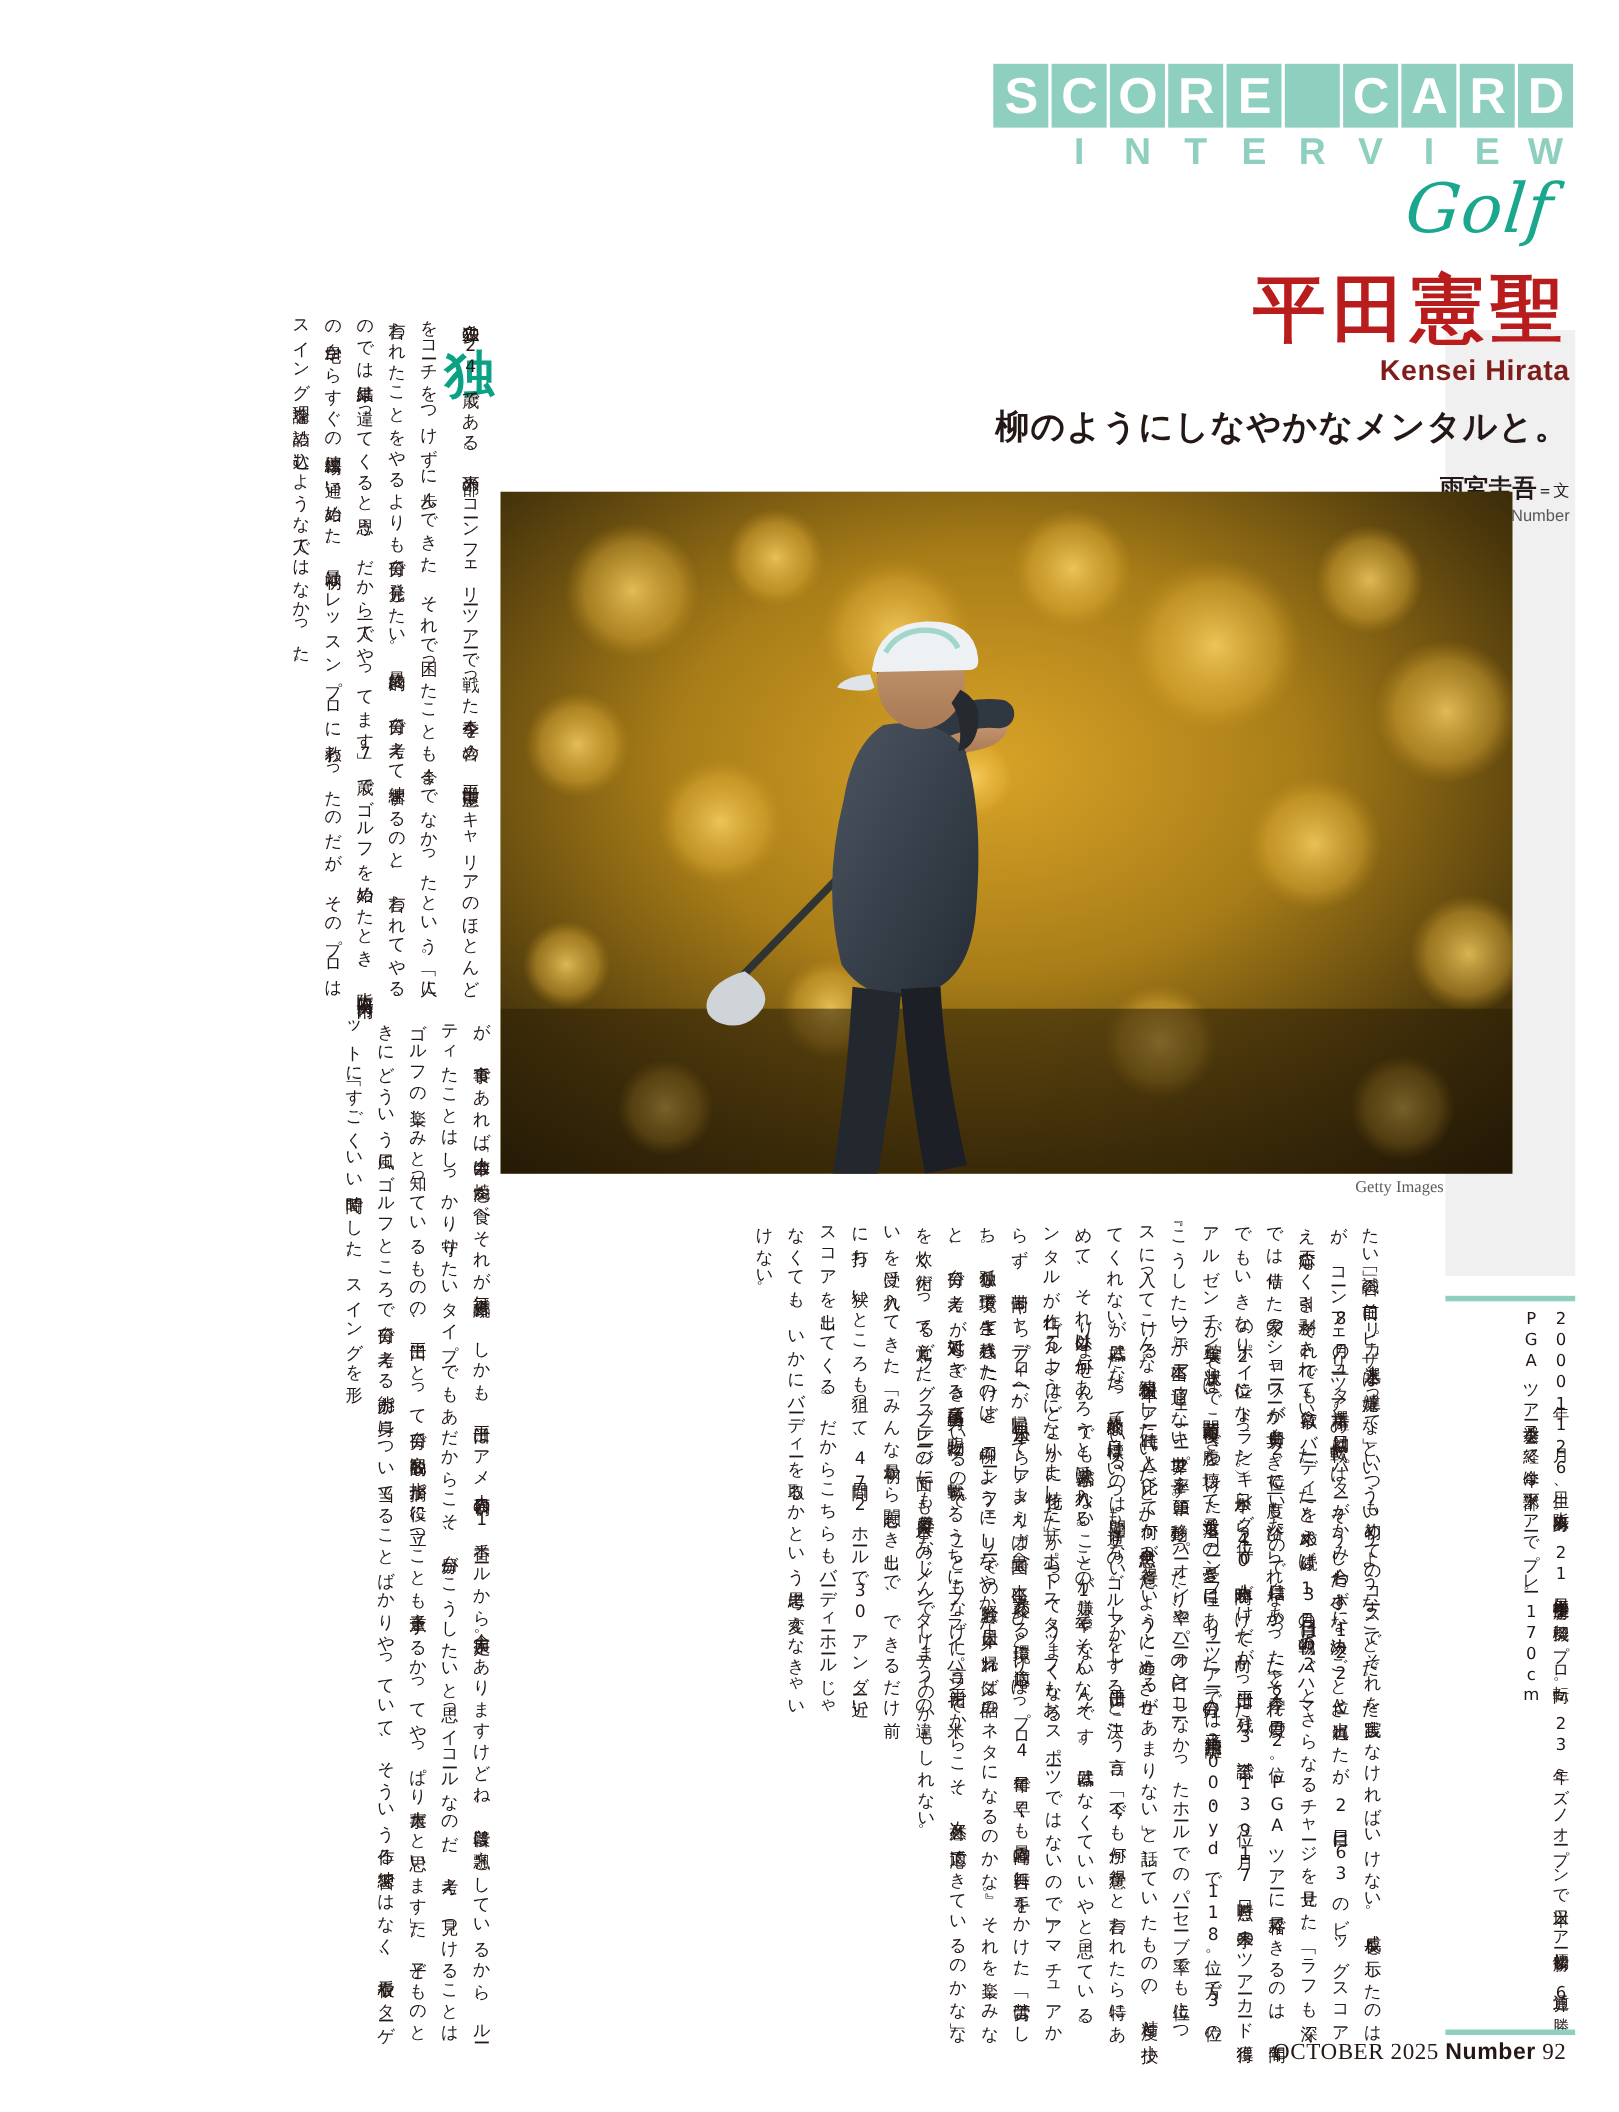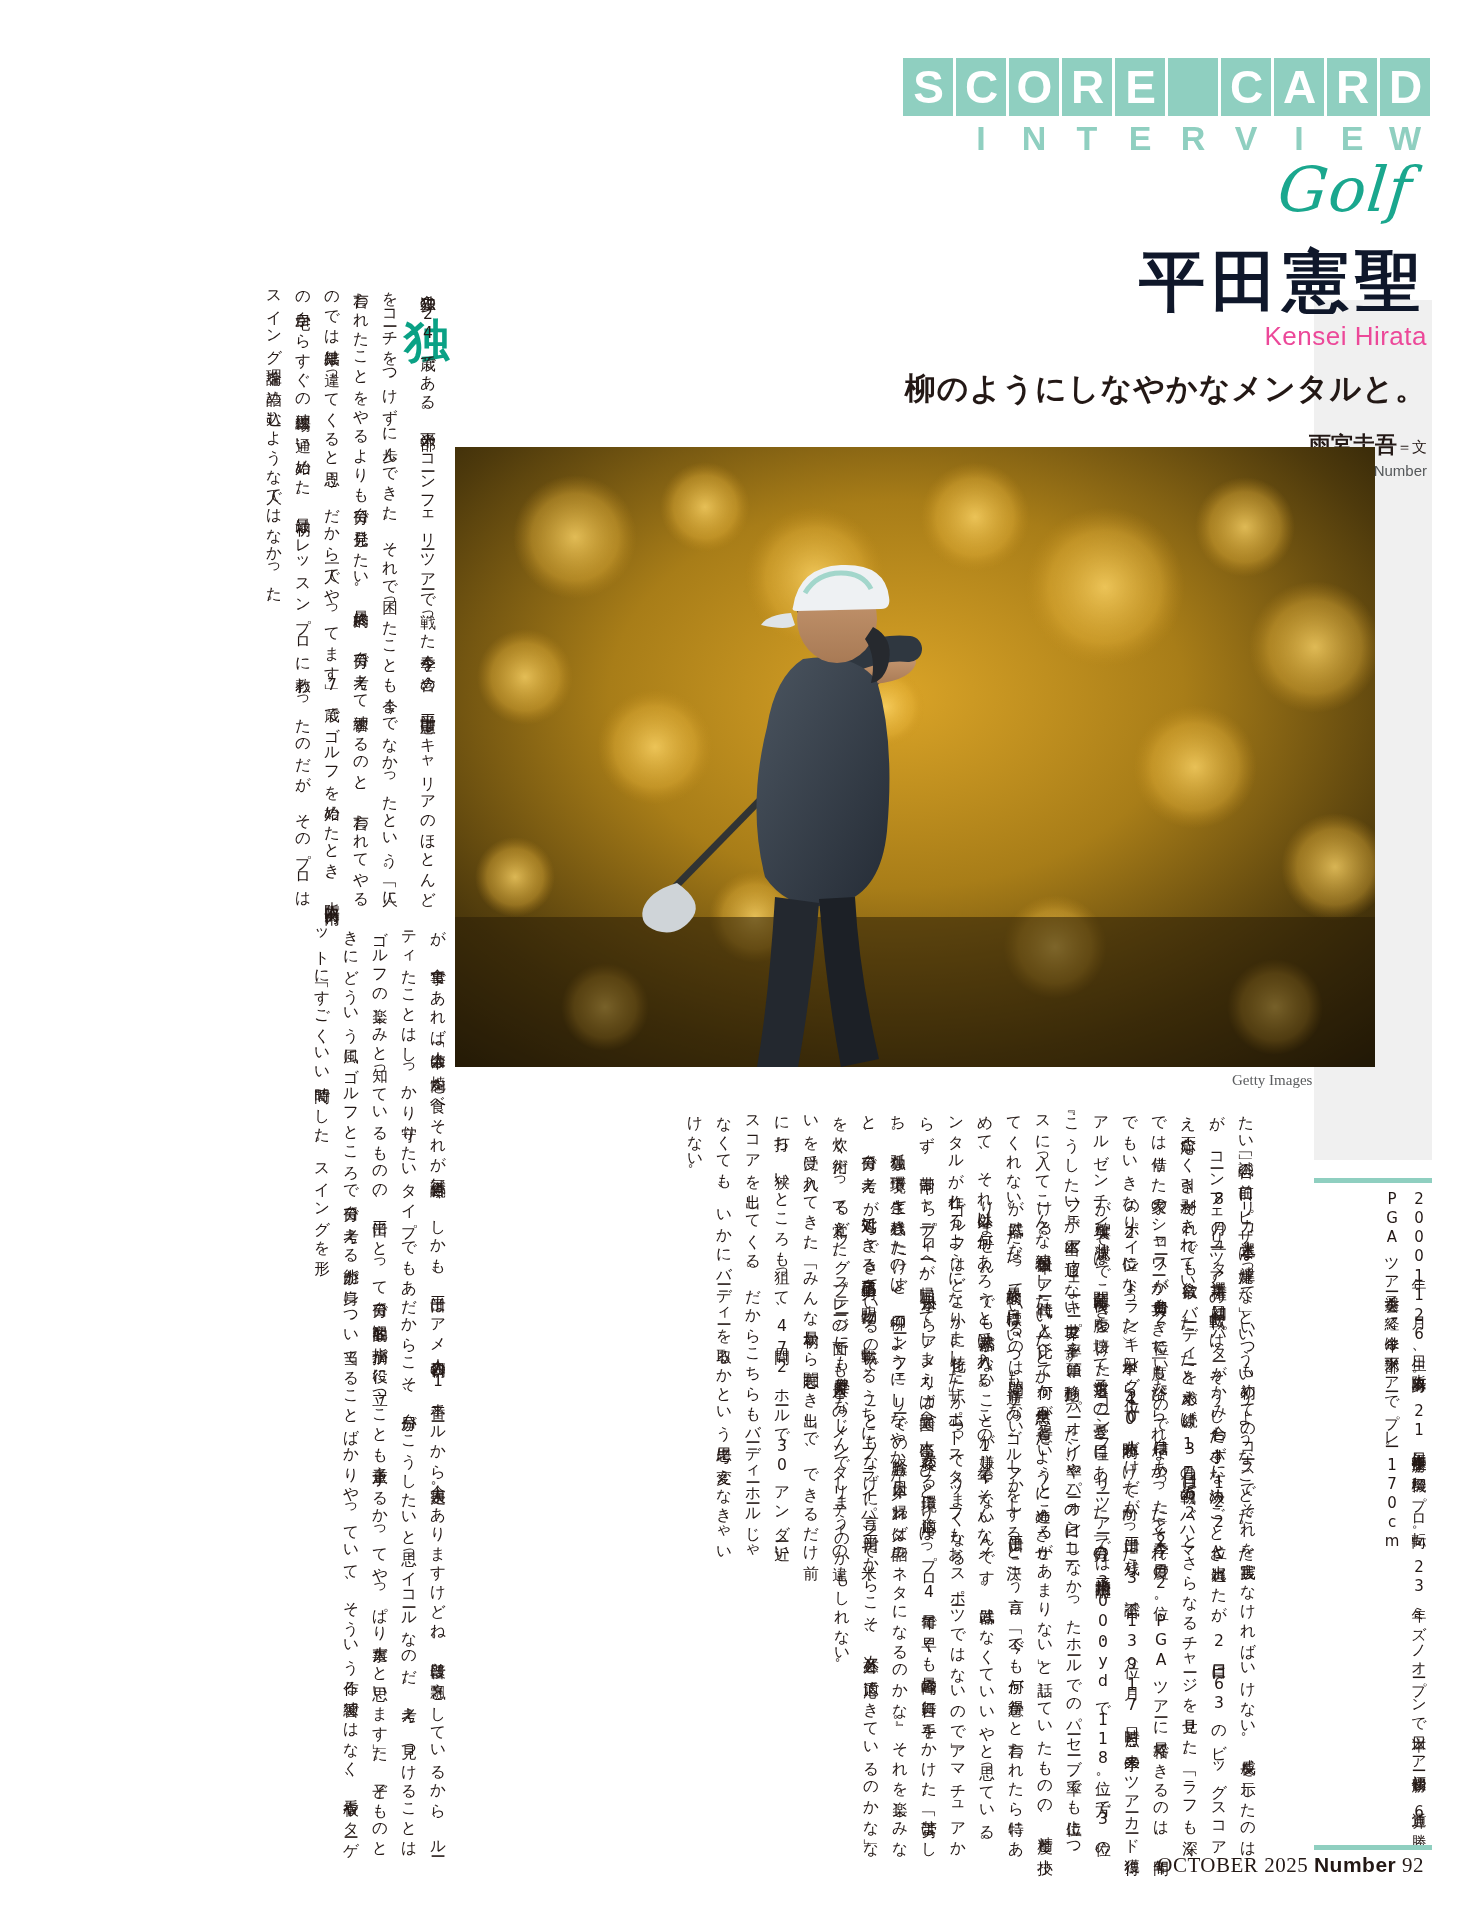--- a/index.html
+++ b/index.html
@@ -54,28 +54,28 @@
   }
 
   
   .name-block { position:absolute; top:246px; right:45px; width:720px; text-align:right; }
   .name-jp {
     font-family:"DejaVu Sans", sans-serif;
     font-weight:bold;
     font-size:66px;
     line-height:72px;
     letter-spacing:6px;
-    color:#0f172a;
+    color:#b91c1c;
   }
   .name-en {
     font-family:"Liberation Sans", sans-serif;
-    font-weight:normal;
+    font-weight:bold;
     font-size:26px;
     line-height:32px;
-    color:#ec4899;
+    color:#7f1d1d;
     letter-spacing:0.5px;
     margin-top:2px;
   }
   .subhead {
     margin-top:14px;
     font-family:"DejaVu Sans", sans-serif;
     font-weight:bold;
     font-size:31px;
     line-height:44px;
     letter-spacing:1px;

